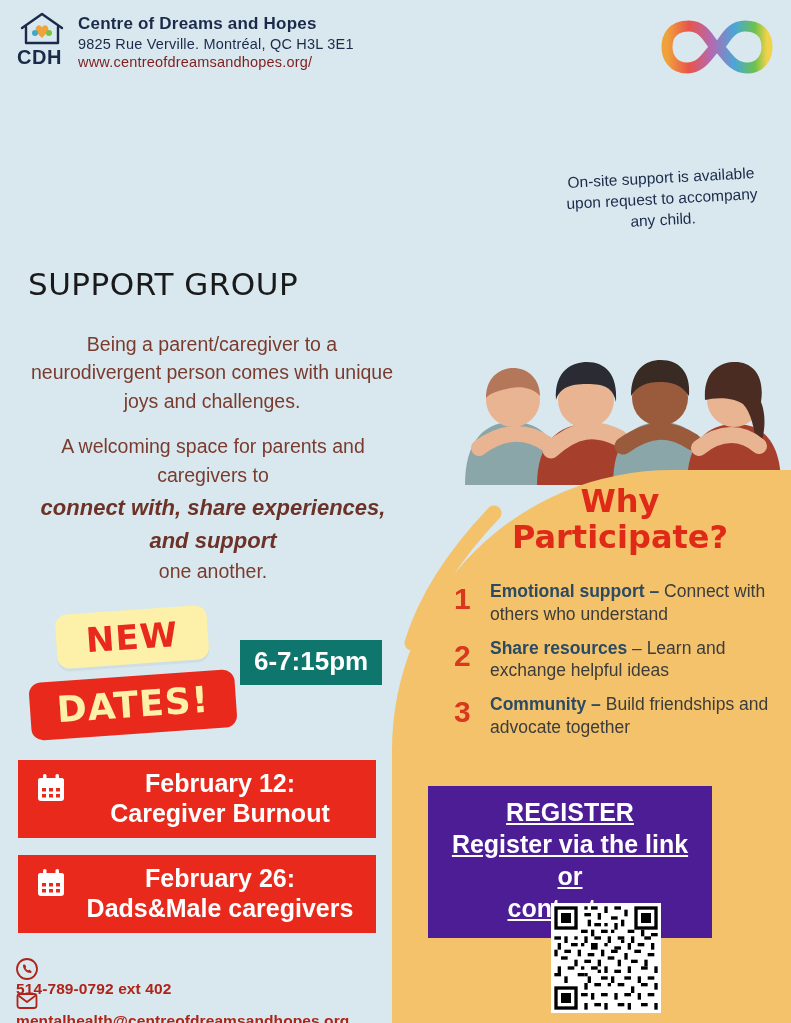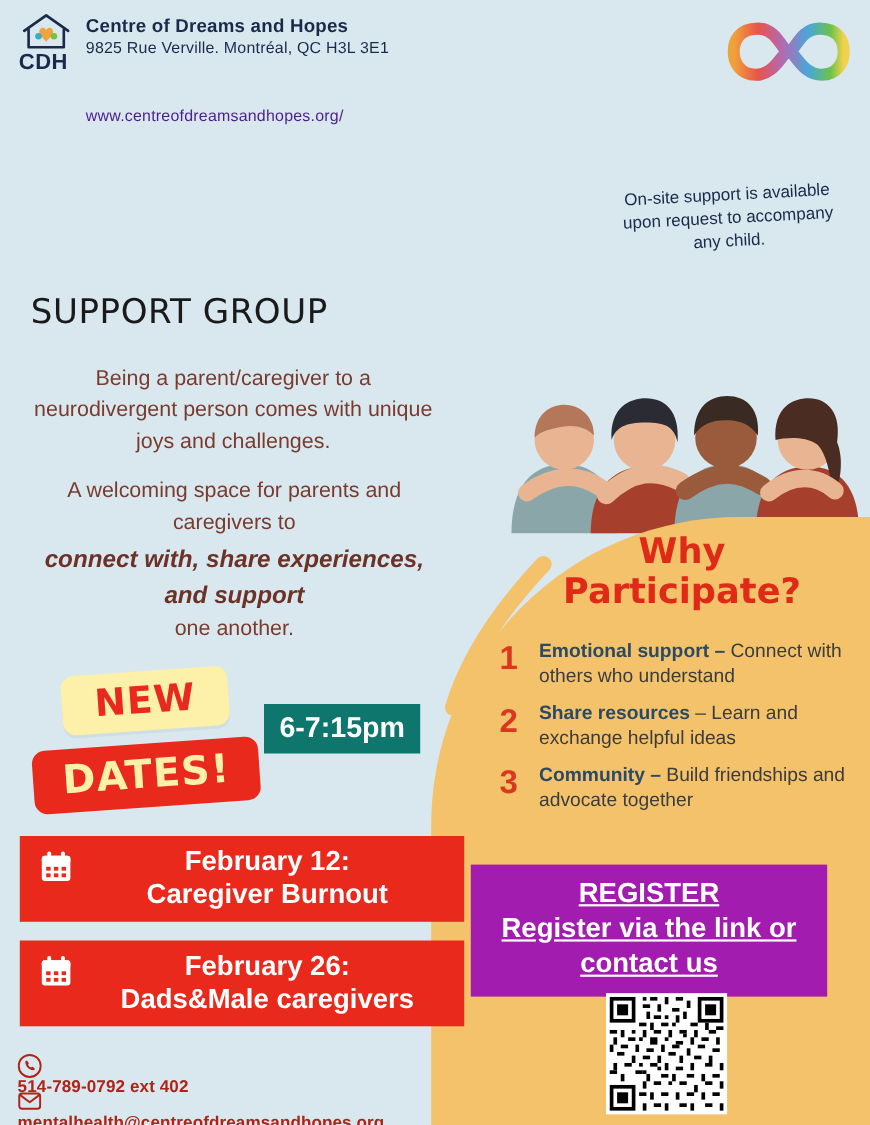--- a/index.html
+++ b/index.html
@@ -62,24 +62,23 @@
   }
   .org-addr {
     font-size: 14.5px;
     color: #1b2a4a;
     line-height: 1.3;
     margin-top: 1px;
     letter-spacing: .2px;
   }
   .org-web {
     font-size: 14.5px;
-    color: #4c1d95;
+    color: #7f1d1d;
     line-height: 1.3;
     letter-spacing: .2px;
-    margin-top: 44px;
   }
 
   
   .infinity {
     position: absolute;
     right: 18px;
     top: 14px;
     width: 112px;
     height: 66px;
   }
@@ -215,22 +214,22 @@
   .reason .lead {
     font-weight: bold;
     color: #2b4a63;
   }
 
   
   .register {
     position: absolute;
     left: 428px;
     top: 786px;
-    width: 324px;
-    background: #a21caf;
+    width: 284px;
+    background: #4c1d95;
     padding: 10px 8px 14px 8px;
     text-align: center;
     box-sizing: border-box;
   }
   .register div {
     color: #ffffff;
     font-size: 25px;
     font-weight: bold;
     text-decoration: underline;
     line-height: 1.28;
@@ -297,21 +296,21 @@
     color: #ffffff;
     font-size: 26px;
     font-weight: bold;
     padding: 6px 14px 8px 14px;
   }
 
   
   .session {
     position: absolute;
     left: 18px;
-    width: 404px;
+    width: 358px;
     background: #e8291c;
     color: #ffffff;
     box-sizing: border-box;
     padding: 8px 10px 10px 56px;
   }
   .session.s1 { top: 760px; }
   .session.s2 { top: 855px; }
   .session .line {
     font-size: 25px;
     font-weight: bold;

